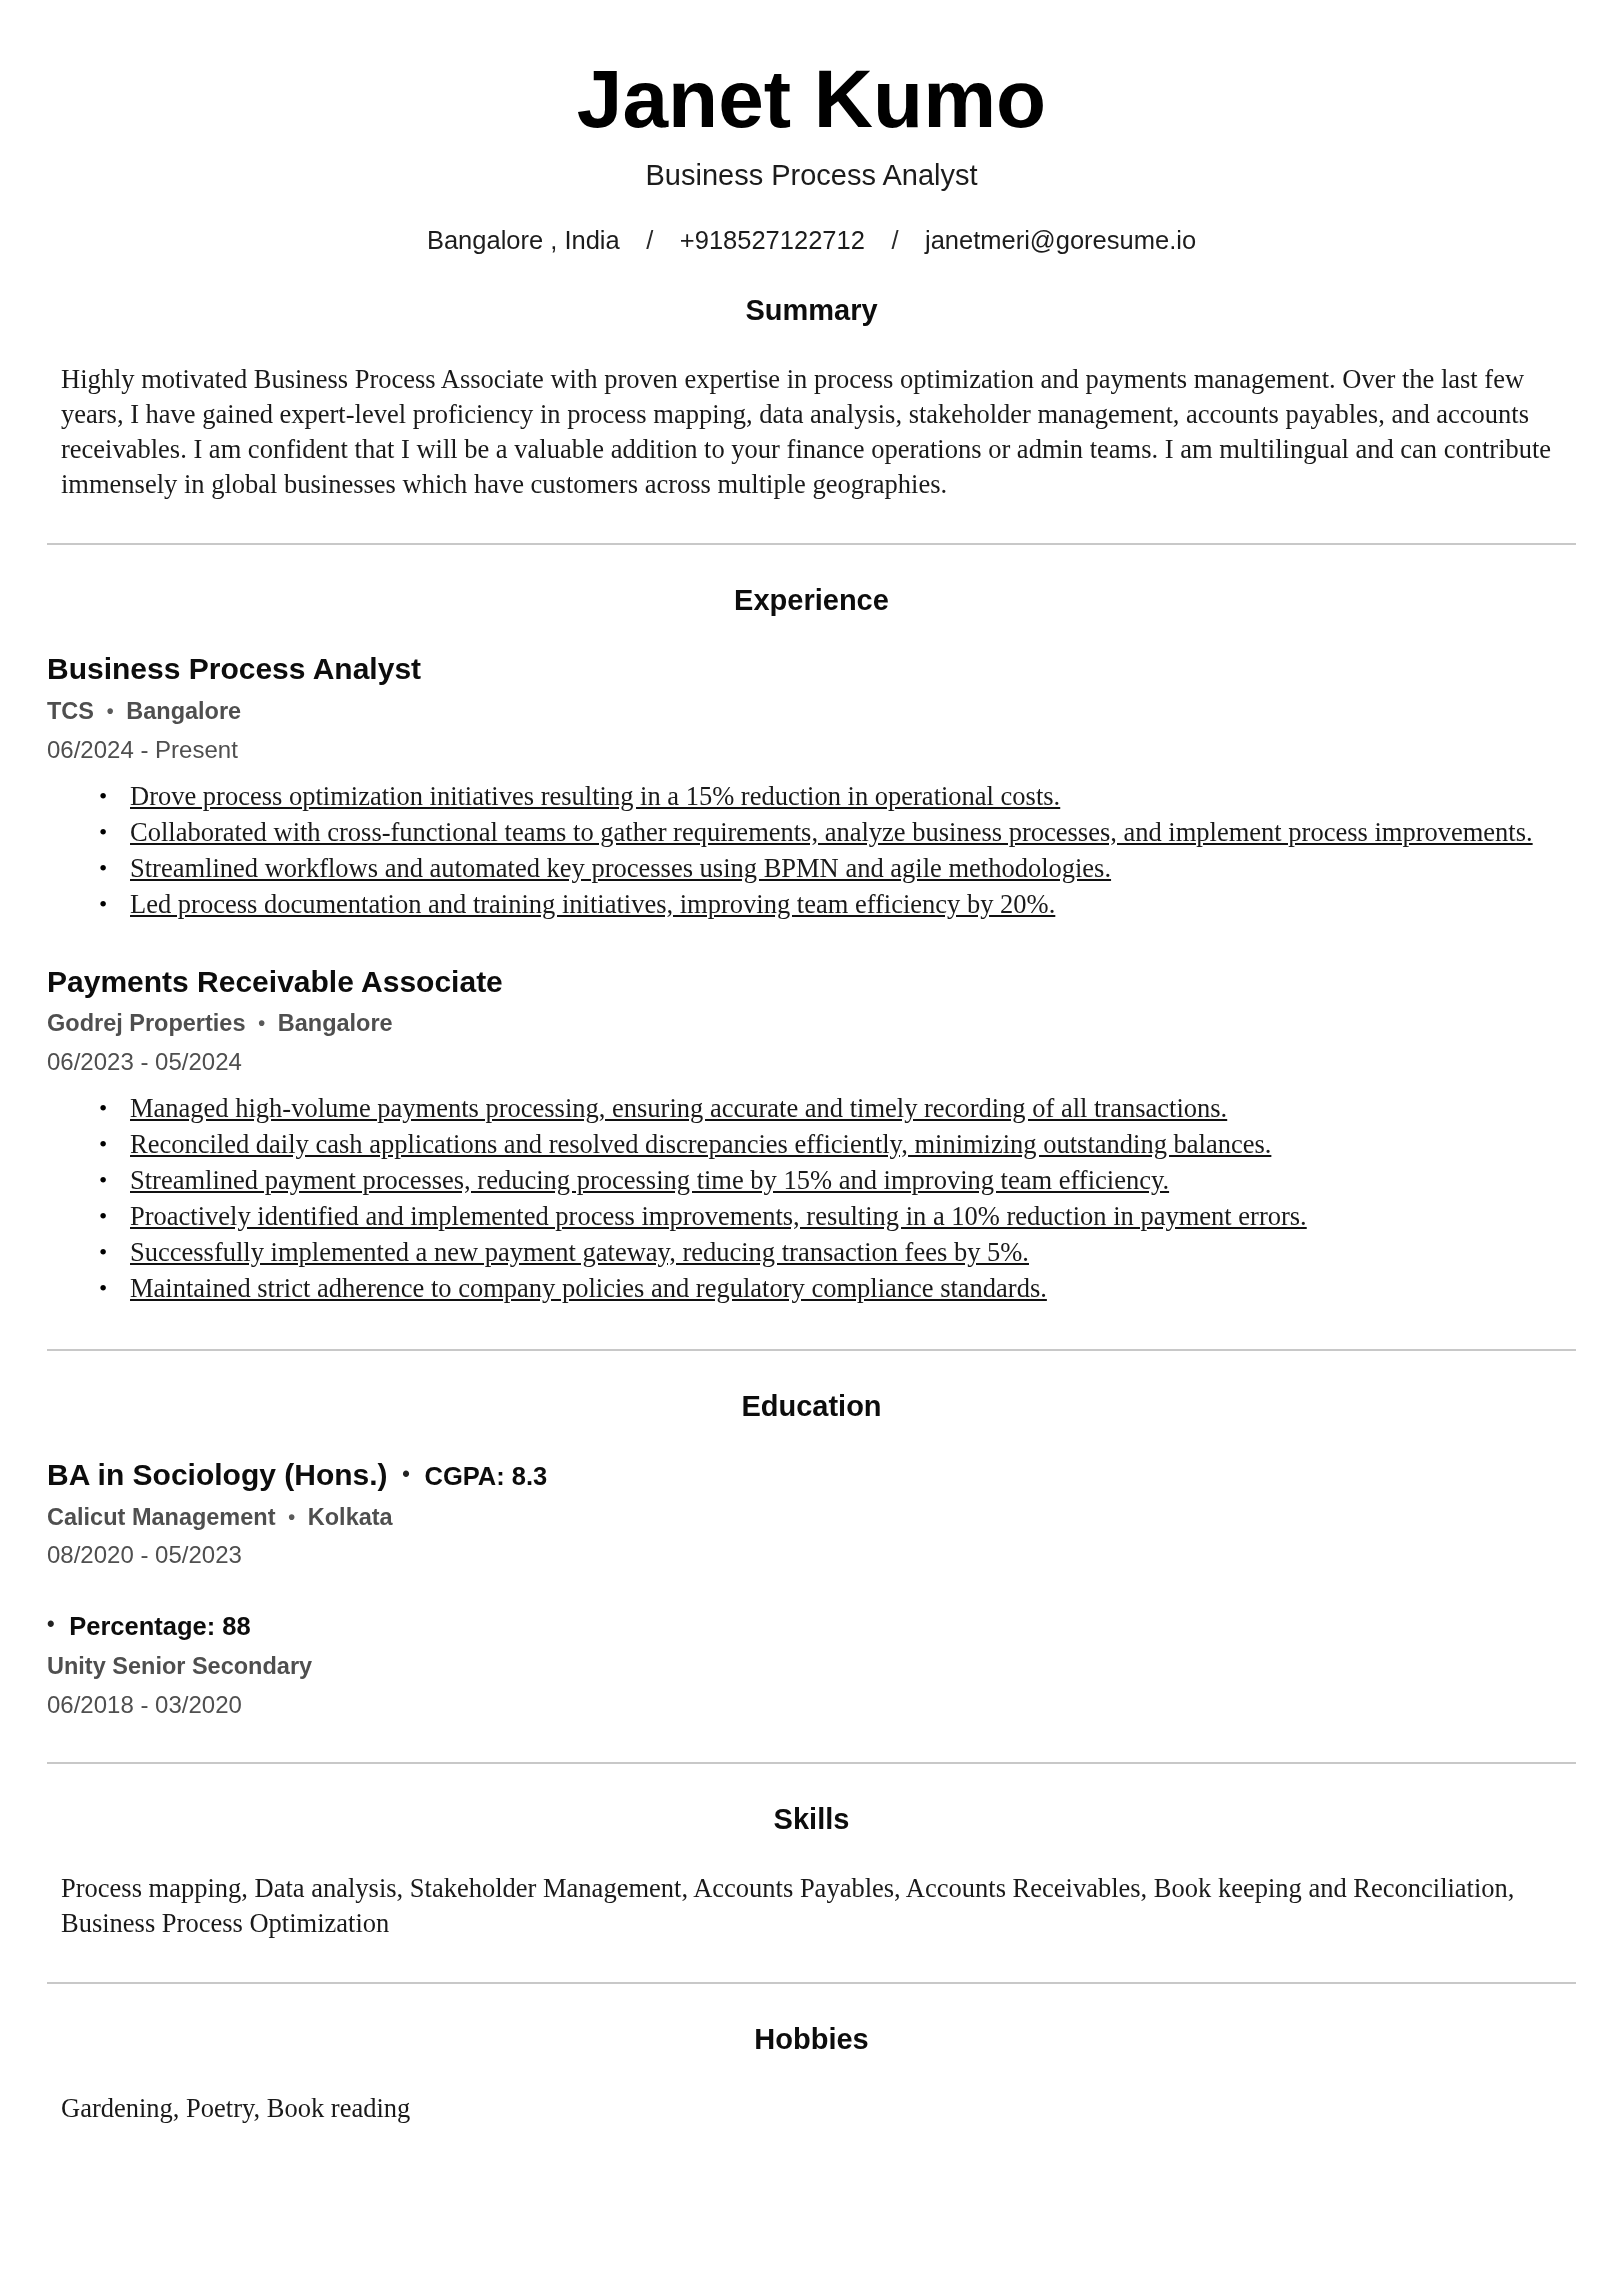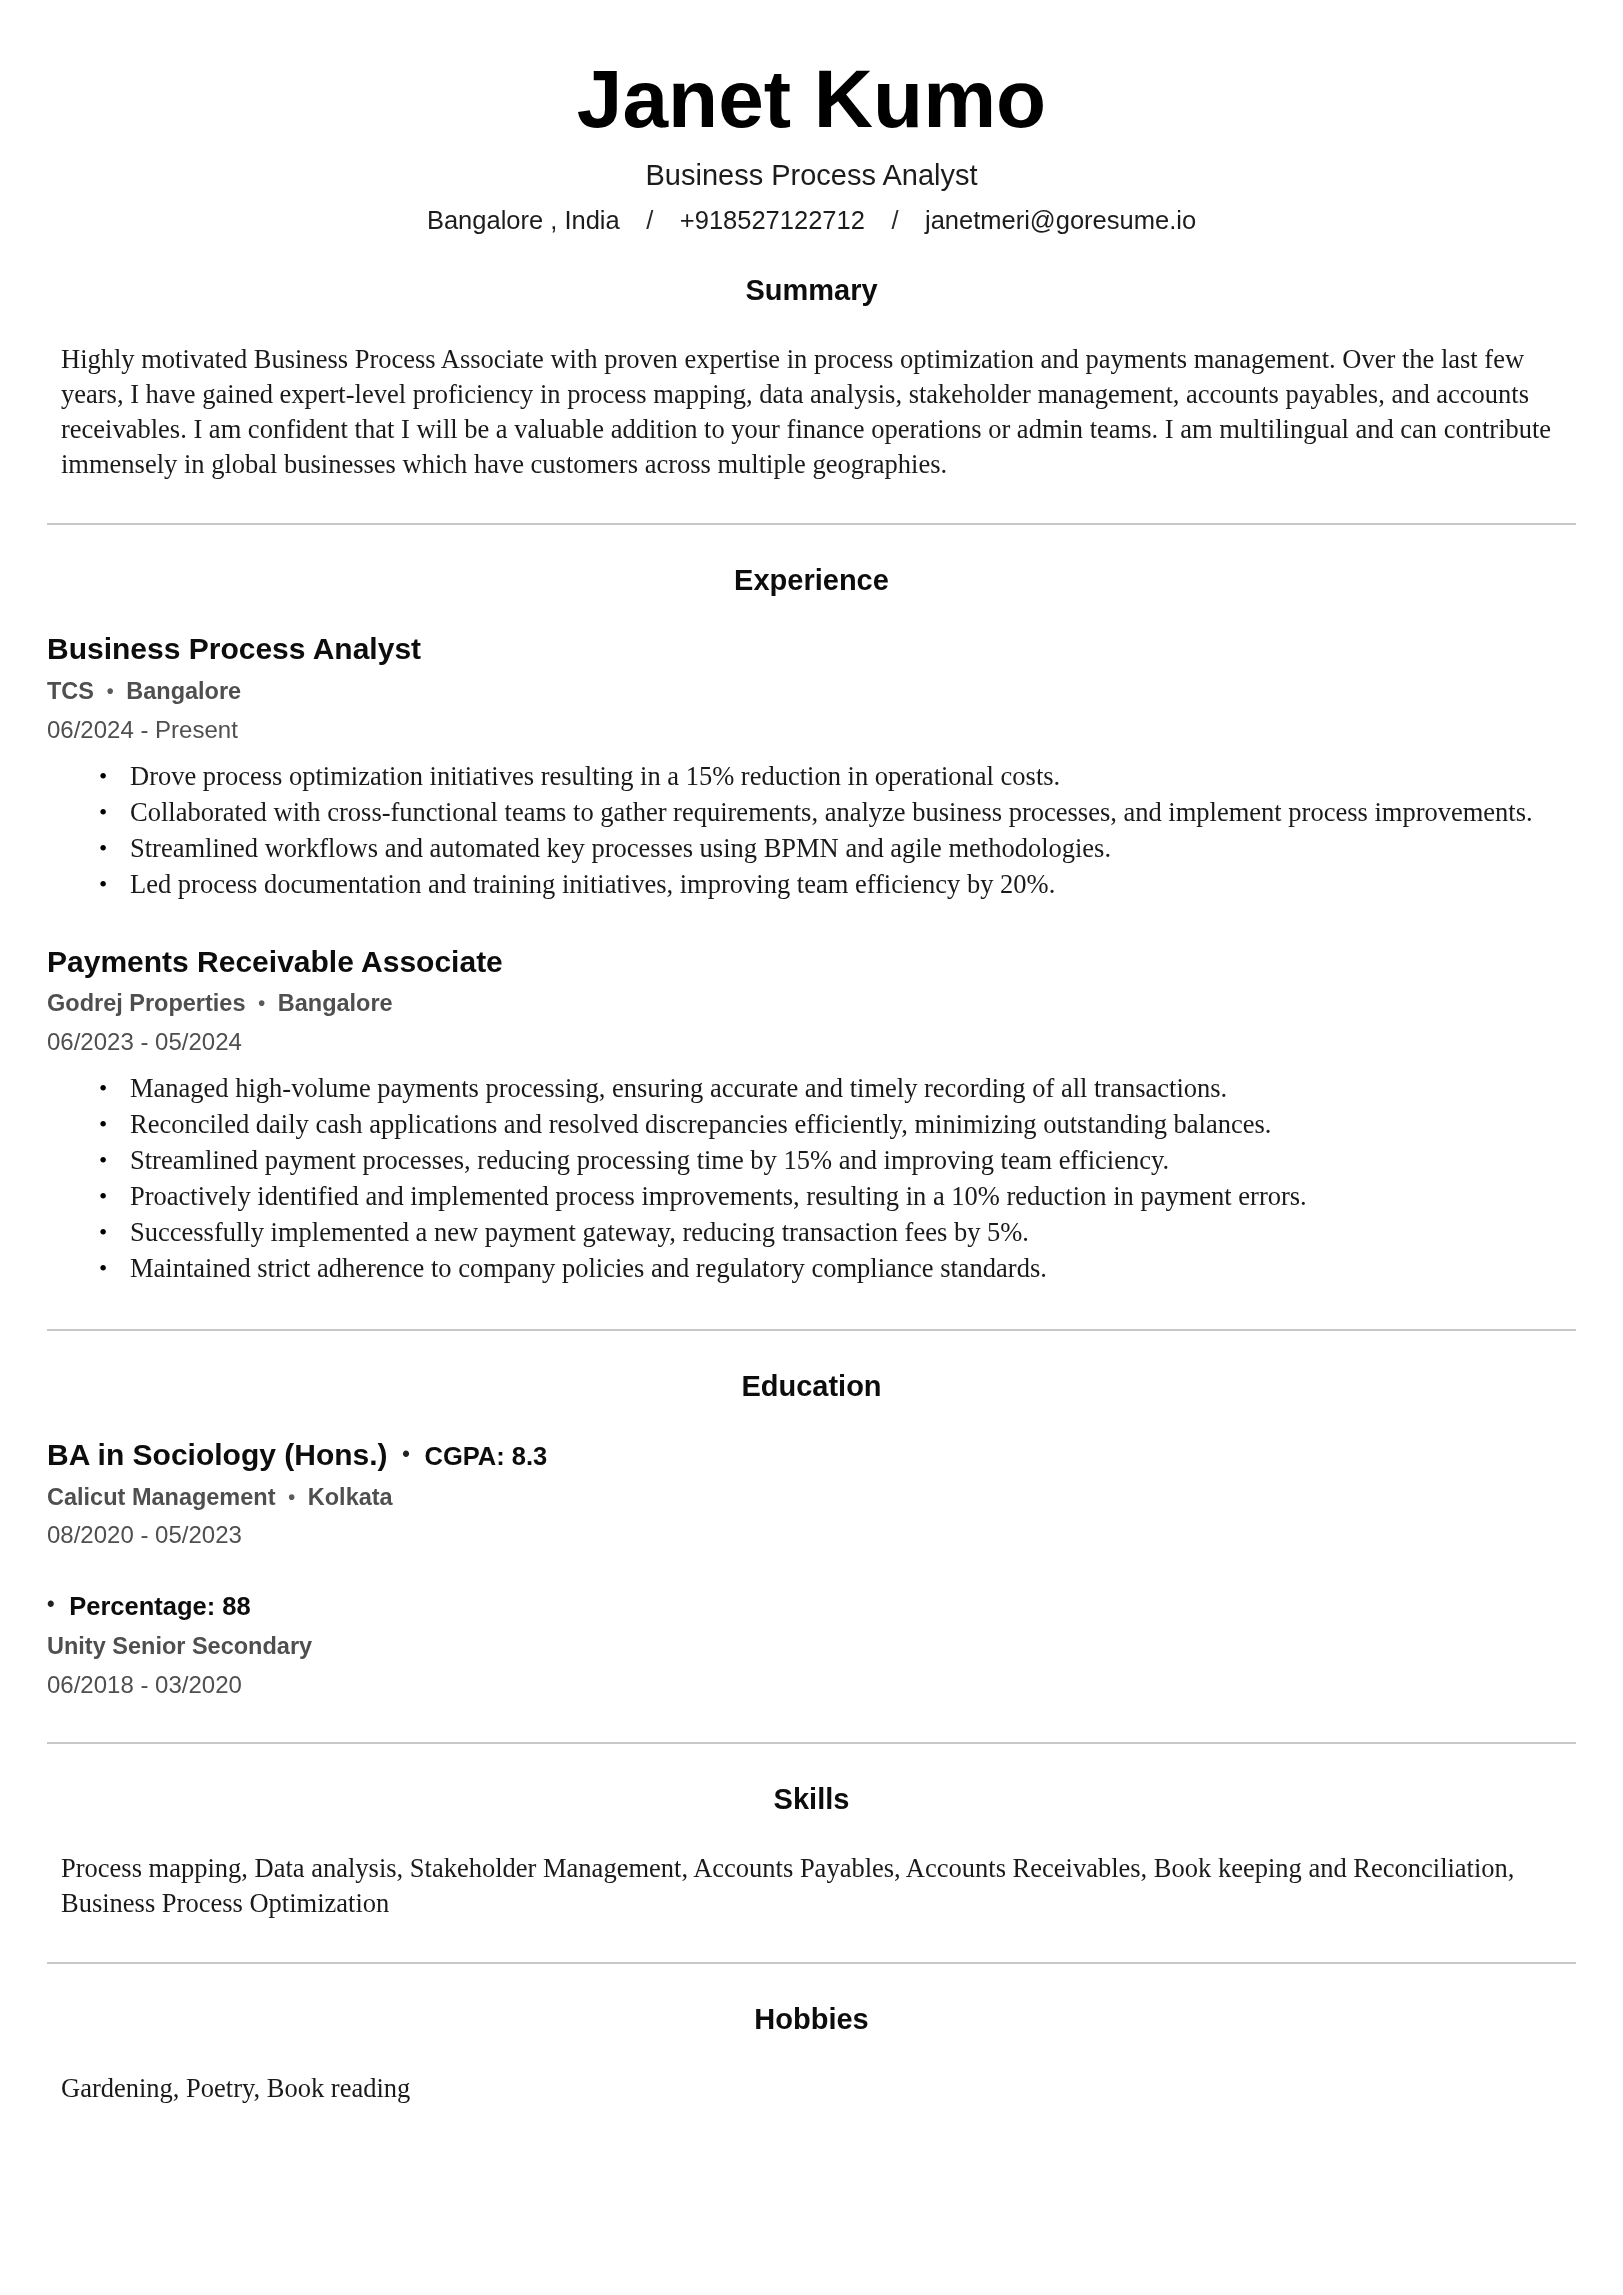--- a/index.html
+++ b/index.html
@@ -28,21 +28,21 @@
     color: #000000;
   }
   .candidate-title {
     margin-top: 15.7px;
     text-align: center;
     font-size: 29px;
     font-weight: 400;
     color: #1c1c1c;
   }
   .contact {
-    margin-top: 14px;
+    margin-top: 34px;
     display: flex;
     justify-content: center;
     align-items: baseline;
     gap: 26.5px;
     font-size: 25.5px;
     color: #1c1c1c;
   }
   .contact .slash { color: #2a2a2a; }
 
   
@@ -95,20 +95,21 @@
   .meta .dot { font-size: 19.6px; color: #5a5a5a; }
   .dates {
     font-size: 24px;
     color: #4f4f4f;
     margin-bottom: 13.7px;
   }
   ul.bullets {
     margin: 0;
     padding: 0 0 0 83px;
     list-style: none;
+    text-decoration: underline;
   }
   ul.bullets li {
     position: relative;
     font-family: "Liberation Serif", serif;
     font-size: 26.5px;
     line-height: 36px;
     color: #1a1a1a;
   }
   ul.bullets li::before {
     content: "\2022";

